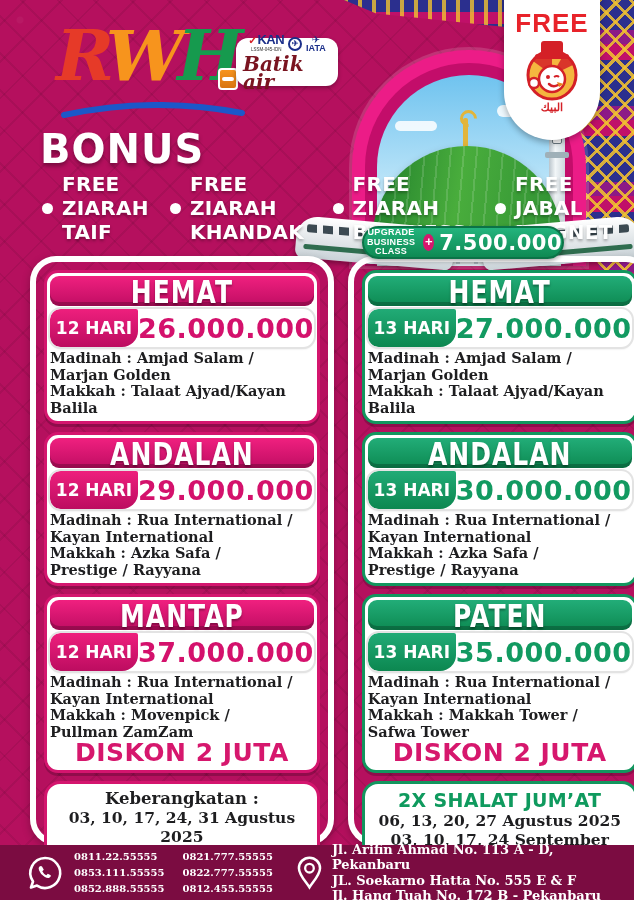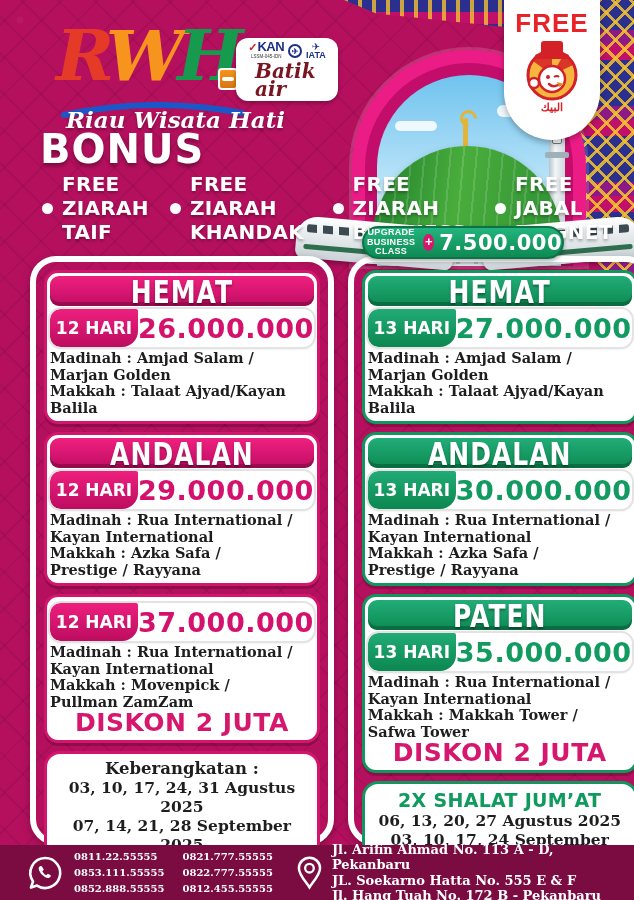--- a/index.html
+++ b/index.html
@@ -35,23 +35,23 @@
     font-size:70px; line-height:64px; letter-spacing:-7px; }
   .lr { color:#e63a28; } .lw { color:#f7941d; } .lh2 { color:#169a4e; }
   .drum-icon { position:absolute; left:162px; top:44px; width:20px; height:22px;
     background:linear-gradient(#f7941d,#d87410); border-radius:4px; border:2px solid #fff; }
   .drum-icon:before { content:""; position:absolute; left:2px; right:2px; top:7px; height:4px; background:#fff; border-radius:2px;}
   .swoosh { position:absolute; left:2px; top:78px; }
   .tagline { position:absolute; left:66px; top:106px; z-index:2; color:#fff;
     font-family:"DejaVu Serif", serif; font-style:italic; font-weight:bold; font-size:23px;
     text-shadow:0 2px 3px rgba(0,0,0,.35); }
   
-  .certs { position:absolute; left:236px; top:38px; z-index:2; width:102px; height:63px;
+  .certs { position:absolute; left:236px; top:38px; z-index:2; width:102px; height:48px;
     background:#fff; border-radius:12px; box-shadow:0 2px 4px rgba(0,0,0,.3);
-    display:flex; flex-direction:column; align-items:center; justify-content:center; gap:1px; padding:19px;}
+    display:flex; flex-direction:column; align-items:center; justify-content:center; gap:1px; padding:7px;}
   .cert-row { display:flex; align-items:center; gap:4px; }
   .kan-block { text-align:center; line-height:9px; }
   .kan-txt { color:#1b2f8a; font-weight:bold; font-size:13px; letter-spacing:-.5px;}
   .kan-check { color:#d42027; font-size:11px; font-weight:bold; }
   .kan-sub { font-size:4.5px; color:#333; letter-spacing:0; }
   .cert-circle { width:14px; height:14px; border:2px solid #1b2f8a; border-radius:50%;
     display:flex; align-items:center; justify-content:center; color:#1b2f8a; font-size:8px; font-weight:bold;}
   .iata-block { text-align:center; line-height:8px;}
   .iata-txt { color:#1b2f8a; font-weight:bold; font-size:9px; }
   .iata-glyph { color:#1b2f8a; font-size:10px; line-height:8px; }
@@ -206,21 +206,20 @@
     </div>
   </div>
 
   <div class="logo">
     <div class="logo-letters"><span class="lr">R</span><span class="lw">W</span><span class="lh2">H</span></div>
     <div class="drum-icon"></div>
     <svg class="swoosh" width="190" height="18" viewBox="0 0 190 18">
       <path d="M6 13 Q 95 -6 184 11" stroke="#1c57c9" stroke-width="6" fill="none" stroke-linecap="round"></path>
     </svg>
   </div>
-  <div class="tagline">Riau Wisata Hati</div>
 
   <div class="certs">
     <div class="cert-row">
       <div class="kan-block">
         <span class="kan-check">✓</span><span class="kan-txt">KAN</span>
         <div class="kan-sub">LSSM-045-IDN</div>
       </div>
       <div class="cert-circle">✈</div>
       <div class="iata-block">
         <div class="iata-glyph">✈</div>
@@ -309,20 +308,23 @@
         <div class="hotels">
           <div class="hline">Madinah : Rua International /</div>
           <div class="hline">Kayan International</div>
           <div class="hline">Makkah : Azka Safa /</div>
           <div class="hline">Prestige / Rayyana</div>
         </div>
 
       </div>
 
       <div class="card">
+        <div class="card-head">
+            <span>MANTAP</span>
+          </div>
         <div class="price-row">
           <div class="chip">12 HARI</div>
           <div class="price">37.000.000</div>
         </div>
         <div class="hotels">
           <div class="hline">Madinah : Rua International /</div>
           <div class="hline">Kayan International</div>
           <div class="hline">Makkah : Movenpick /</div>
           <div class="hline">Pullman ZamZam</div>
         </div>

